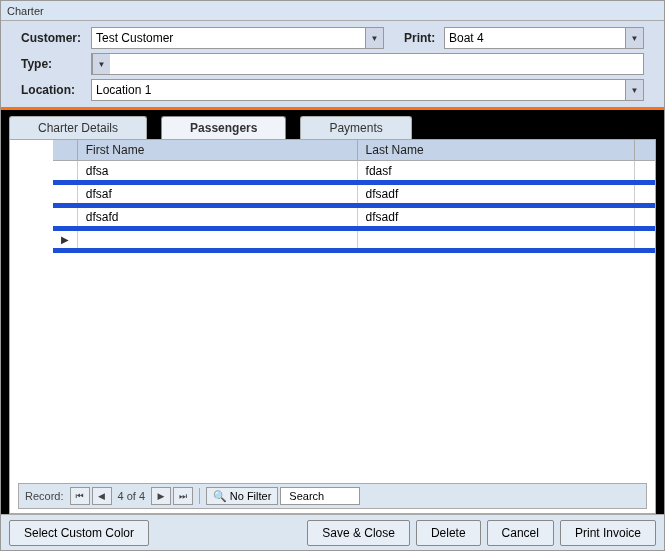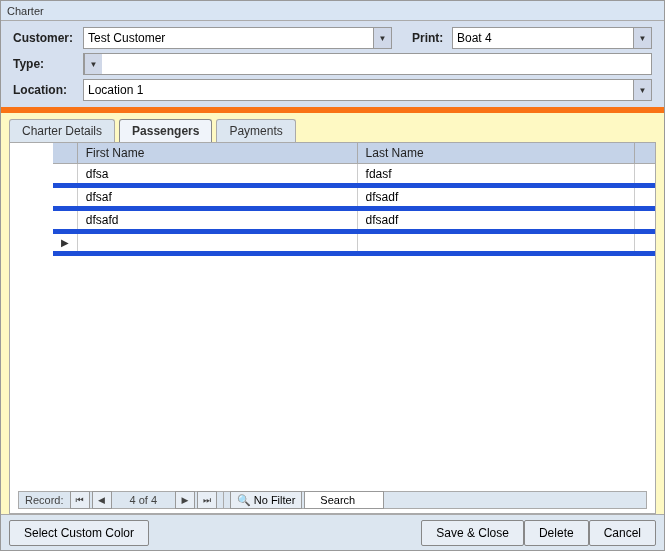--- a/index.html
+++ b/index.html
@@ -8,38 +8,38 @@
       font-size: 12px;
       background: #f0f0f0;
       width: 665px;
       height: 551px;
       overflow: hidden;
     }
     .window {
       width: 665px;
       height: 551px;
       border: 1px solid #999;
-      background: #fef9c3;
+      background: #000000;
       display: flex;
       flex-direction: column;
     }
     .title-bar {
       background: #d9e5f3;
       border-bottom: 1px solid #aaa;
       padding: 2px 6px;
       font-size: 11px;
       color: #333;
       height: 20px;
       display: flex;
       align-items: center;
     }
     .form-area {
       background: #d6e0ef;
-      padding: 6px 12px;
-      border-bottom: 6px solid #f97316;
+      padding: 6px 20px;
+      border-bottom: 3px solid #f97316;
     }
     .form-row {
       display: flex;
       align-items: center;
       margin-bottom: 4px;
     }
     .form-row:last-child {
       margin-bottom: 0;
     }
     .form-label {
@@ -95,28 +95,28 @@
       width: 200px;
     }
     .tabs-area {
       padding: 6px 8px 0 8px;
     }
     .tabs {
       display: flex;
       align-items: flex-end;
     }
     .tab {
-      padding: 4px 12px;
+      padding: 4px 28px;
       background: #dce6f0;
       border: 1px solid #aaa;
       border-bottom: none;
       cursor: pointer;
       font-size: 12px;
       color: #333;
-      margin-right: 4px;
+      margin-right: 14px;
       border-radius: 3px 3px 0 0;
       user-select: none;
     }
     .tab.active {
       background: #f0f4fa;
       font-weight: bold;
       border-color: #888;
       z-index: 1;
     }
     .tab-content {
@@ -164,21 +164,21 @@
       color: #333;
       font-size: 10px;
     }
     .record-nav {
       background: #dce6f0;
       border-top: 1px solid #aaa;
       padding: 3px 6px;
       display: flex;
       align-items: center;
       gap: 2px;
-      height: 18px;
+      height: 26px;
       margin: 0 8px 4px 8px;
       border: 1px solid #aaa;
       border-top: 1px solid #aaa;
     }
     .nav-label {
       font-size: 11px;
       color: #444;
       margin-right: 4px;
     }
     .nav-btn {
@@ -190,21 +190,21 @@
       align-items: center;
       justify-content: center;
       cursor: pointer;
       font-size: 9px;
       color: #444;
       user-select: none;
     }
     .nav-info {
       font-size: 11px;
       color: #444;
-      margin: 0 16px;
+      margin: 0 4px;
     }
     .nav-divider {
       width: 1px;
       height: 16px;
       background: #aaa;
       margin: 0 4px;
     }
     .filter-btn {
       background: #e8eef5;
       border: 1px solid #999;
@@ -213,21 +213,21 @@
       cursor: pointer;
       height: 18px;
       display: flex;
       align-items: center;
       gap: 3px;
     }
     .search-box {
       background: white;
       border: 1px solid #999;
       height: 18px;
-      padding: 1px 15px;
+      padding: 1px 8px;
       font-size: 11px;
       width: 80px;
       outline: none;
     }
     .bottom-buttons {
       background: #dce6f0;
       border-top: 1px solid #aaa;
       padding: 5px 8px;
       display: flex;
       align-items: center;
@@ -242,21 +242,21 @@
       cursor: pointer;
       height: 26px;
       display: flex;
       align-items: center;
       border-radius: 2px;
       user-select: none;
       white-space: nowrap;
     }
     .btn-group {
       display: flex;
-      gap: 0;
+      gap: 6px;
     }
     .content-area {
       display: flex;
       flex-direction: column;
       flex: 1;
       overflow: hidden;
     }
     .spacer { flex: 1; }
   </style>
 </head>
@@ -387,15 +387,18 @@
     <div class="btn-group">
       <button class="btn">
         <span>Save &amp; Close</span>
       </button>
       <button class="btn">
         <span>Delete</span>
       </button>
       <button class="btn">
         <span>Cancel</span>
       </button>
+      <button class="btn">
+        <span>Print Invoice</span>
+      </button>
     </div>
   </div>
 </div>
 
 </body></html>

